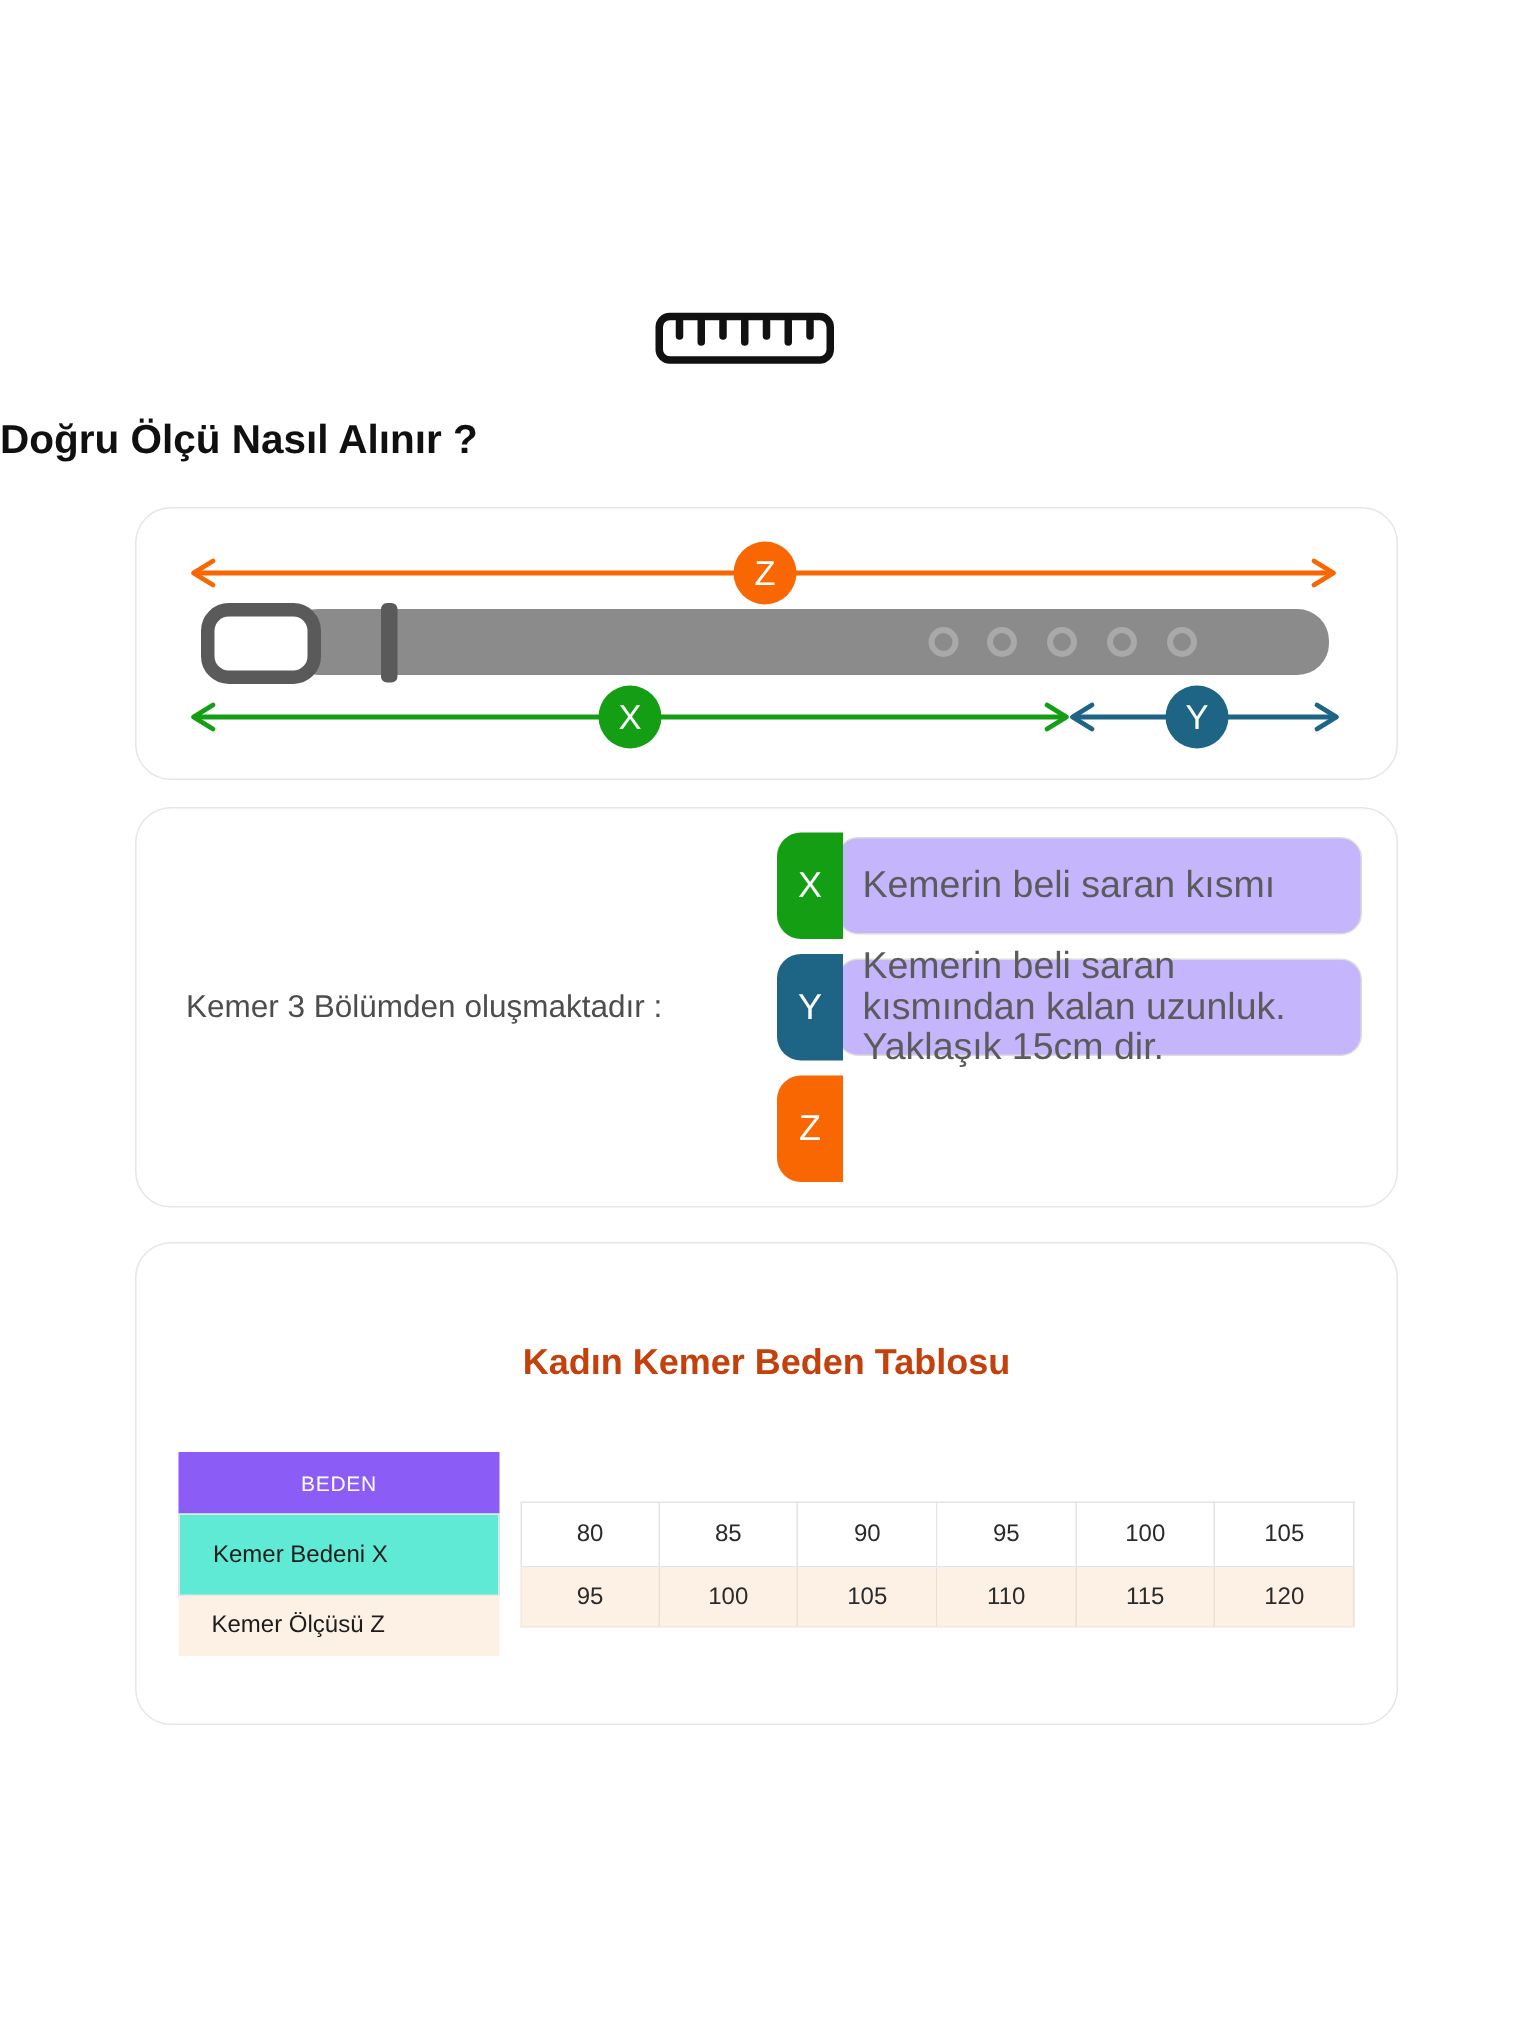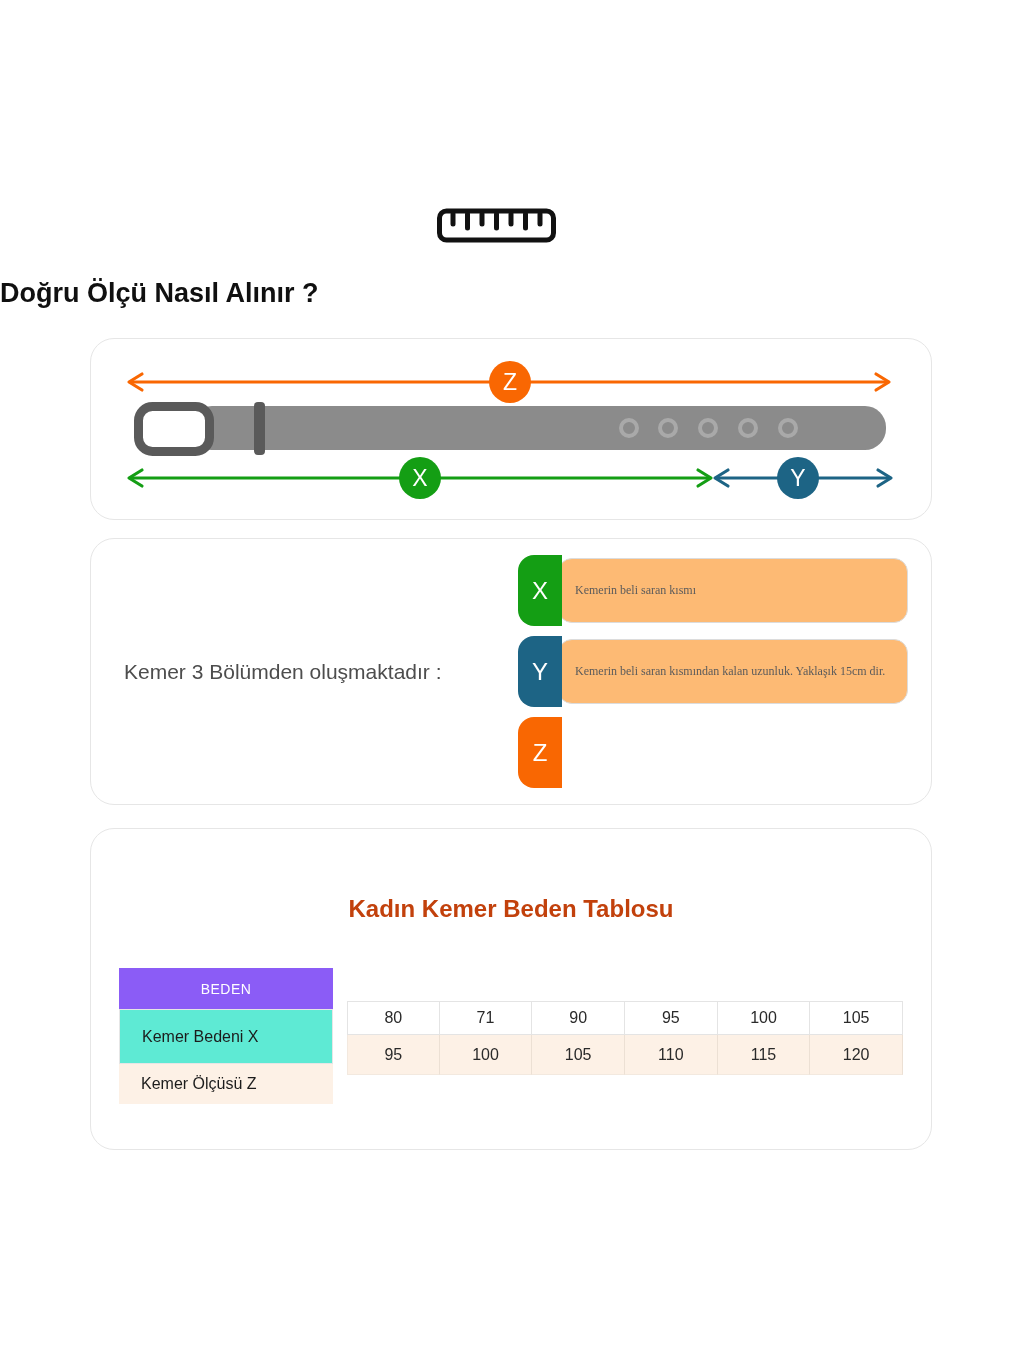--- a/index.html
+++ b/index.html
@@ -35,23 +35,23 @@
   .part-badge{
     position:absolute;left:0;top:0;width:44px;height:71px;z-index:2;
     border-radius:16px 0 0 16px;display:flex;align-items:center;justify-content:center;
     color:#fff;font-size:24px;
   }
   .badge-x{background:#149e14;}
   .badge-y{background:#1d6485;}
   .badge-z{background:#f96702;}
   .part-box{
     position:absolute;left:40px;right:0;top:3px;bottom:3px;z-index:1;
-    border:1px solid #dcdcdc;border-radius:14px;background:#fdba74;
+    border:1px solid #dcdcdc;border-radius:14px;background:#c4b5fd;
     display:flex;align-items:center;padding-left:16px;padding-right:10px;
-    font-size:12px;line-height:27px;color:#5b5b5b;font-family:Liberation Serif, serif;
+    font-size:25px;line-height:27px;color:#5b5b5b;
   }
   
   .table-title{
     position:absolute;left:0;top:66px;width:840px;margin:0;text-align:center;
     font-size:24px;font-weight:bold;color:#c2410c;
   }
   .tbl-left{position:absolute;left:28px;top:139px;width:214px;}
   .tbl-header{
     height:41px;background:#8b5cf6;color:#fff;display:flex;align-items:center;justify-content:center;
     font-size:14px;letter-spacing:0.5px;
@@ -63,21 +63,21 @@
   .lrow1{background:#5eead4;border:1px solid #e6e6e6;height:55px;}
   .lrow2{background:#fdf1e6;}
   .size-grid{
     position:absolute;left:256px;top:172px;width:556px;
     display:grid;grid-template-columns:repeat(6,1fr);
   }
   .cell{
     display:flex;align-items:center;justify-content:center;
     font-size:16px;color:#2a2a2a;box-sizing:border-box;
   }
-  .cell.r1{height:34px;background:#fff;border-top:1px solid #e4e4e4;border-bottom:1px solid #e4e4e4;border-right:1px solid #e4e4e4;}
+  .cell.r1{height:44px;background:#fff;border-top:1px solid #e4e4e4;border-bottom:1px solid #e4e4e4;border-right:1px solid #e4e4e4;}
   .cell.r1.c0{border-left:1px solid #e4e4e4;}
   .cell.r2{height:40px;background:#fdf1e6;border-right:1px solid #ece0d4;border-bottom:1px solid #f3e9df;}
   .cell.r2.c0{border-left:1px solid #f3e9df;}
 </style>
 </head>
 <body>
 
 <div class="page">
 
   <svg class="ruler" viewBox="0 0 121 38" aria-hidden="true">
@@ -165,21 +165,21 @@
     <h2 class="table-title">Kadın Kemer Beden Tablosu</h2>
 
     <div class="tbl-left">
       <div class="tbl-header">BEDEN</div>
       <div class="tbl-rowlabel lrow1">Kemer Bedeni X</div>
       <div class="tbl-rowlabel lrow2">Kemer Ölçüsü Z</div>
     </div>
 
     <div class="size-grid">
       <div class="cell r1 c0">80</div>
-      <div class="cell r1">71</div>
+      <div class="cell r1">85</div>
       <div class="cell r1">90</div>
       <div class="cell r1">95</div>
       <div class="cell r1">100</div>
       <div class="cell r1">105</div>
       <div class="cell r2 c0">95</div>
       <div class="cell r2">100</div>
       <div class="cell r2">105</div>
       <div class="cell r2">110</div>
       <div class="cell r2">115</div>
       <div class="cell r2">120</div>

